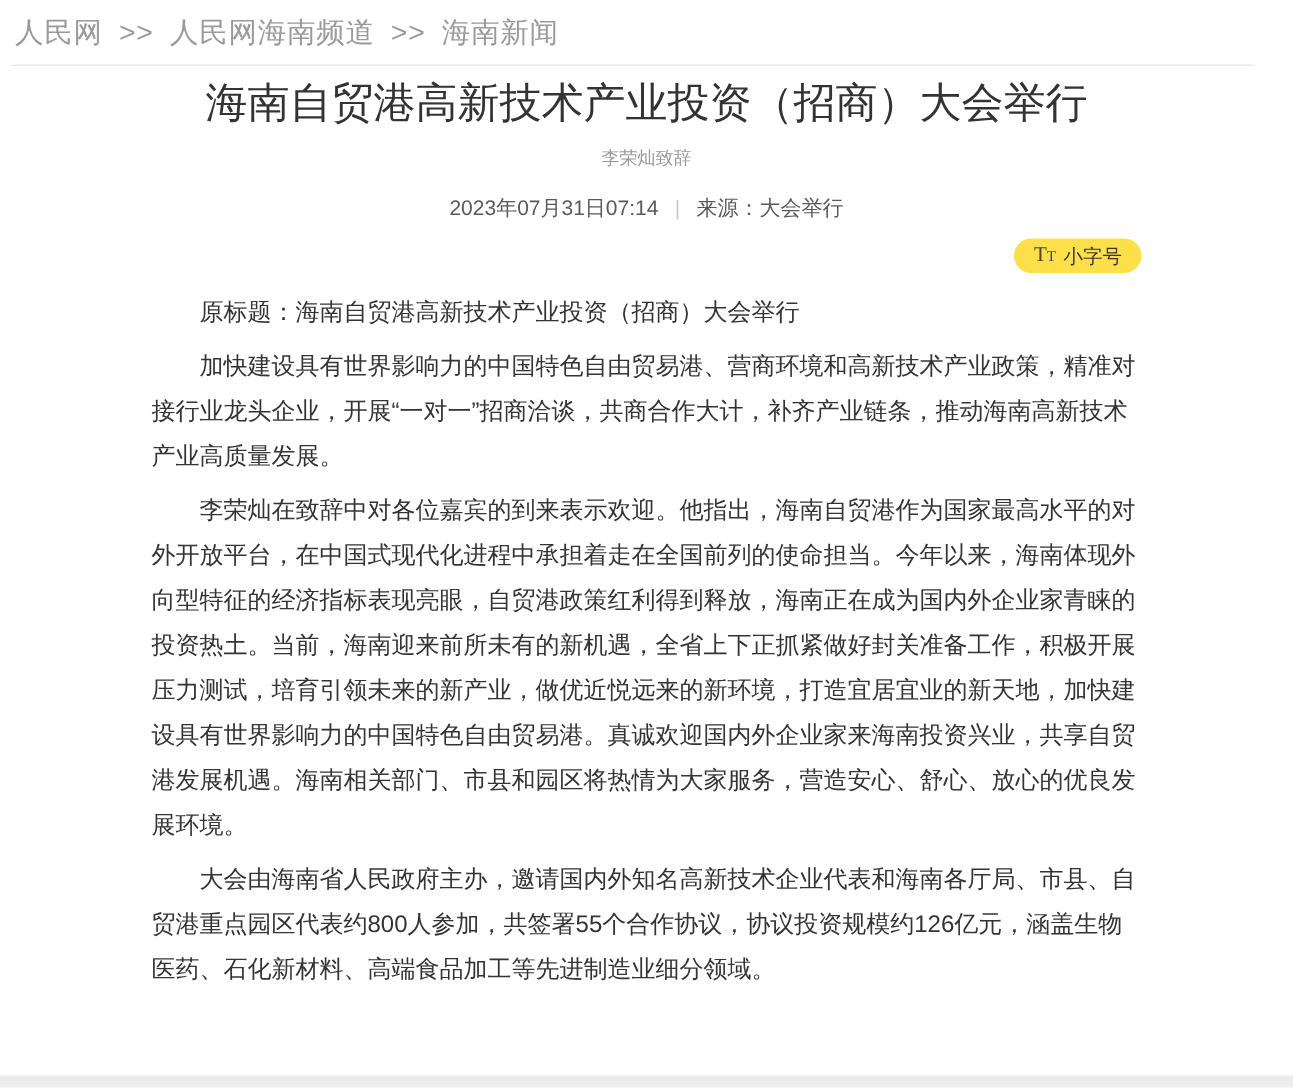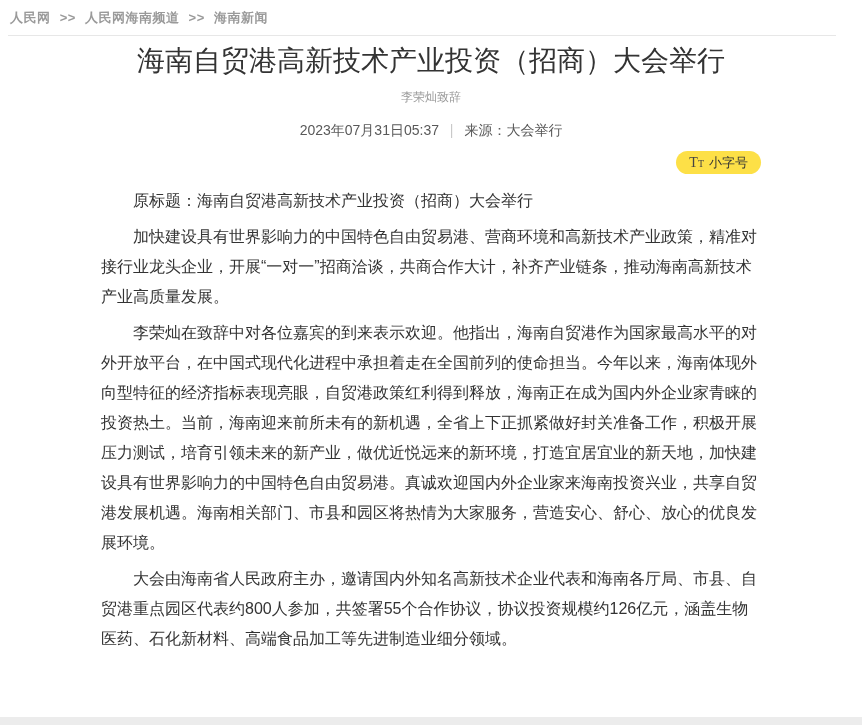--- a/index.html
+++ b/index.html
@@ -11,24 +11,23 @@
   .page {
     position: relative;
     width: 862px;
     height: 725px;
     background: #ffffff;
     overflow: hidden;
   }
   
   .breadcrumb {
     padding: 9px 10px 8px 10px;
-    font-size: 13px;
+    font-size: 19px;
     color: #9a9a9a;
     letter-spacing: 0.5px;
-    font-weight: bold;
   }
   .breadcrumb .crumb {
     color: #9a9a9a;
     text-decoration: none;
     cursor: pointer;
   }
   .breadcrumb .crumb-sep {
     color: #9a9a9a;
     margin: 0 5px;
   }
@@ -132,21 +131,21 @@
   </div>
   <hr class="top-divider">
 
   <div class="article-col">
 
     <h1 class="article-title">海南自贸港高新技术产业投资（招商）大会举行</h1>
 
     <div class="article-subtitle">李荣灿致辞</div>
 
     <div class="article-meta">
-      <span>2023年07月31日05:37</span>
+      <span>2023年07月31日07:14</span>
       <span class="meta-sep">|</span>
       <span>来源：</span><a class="meta-source-link">大会举行</a>
     </div>
 
     <div class="toolbar">
       <button class="font-pill">
         <span class="t-icon"><span class="t-big">T</span><span class="t-small">T</span></span>
         <span>小字号</span>
       </button>
     </div>

